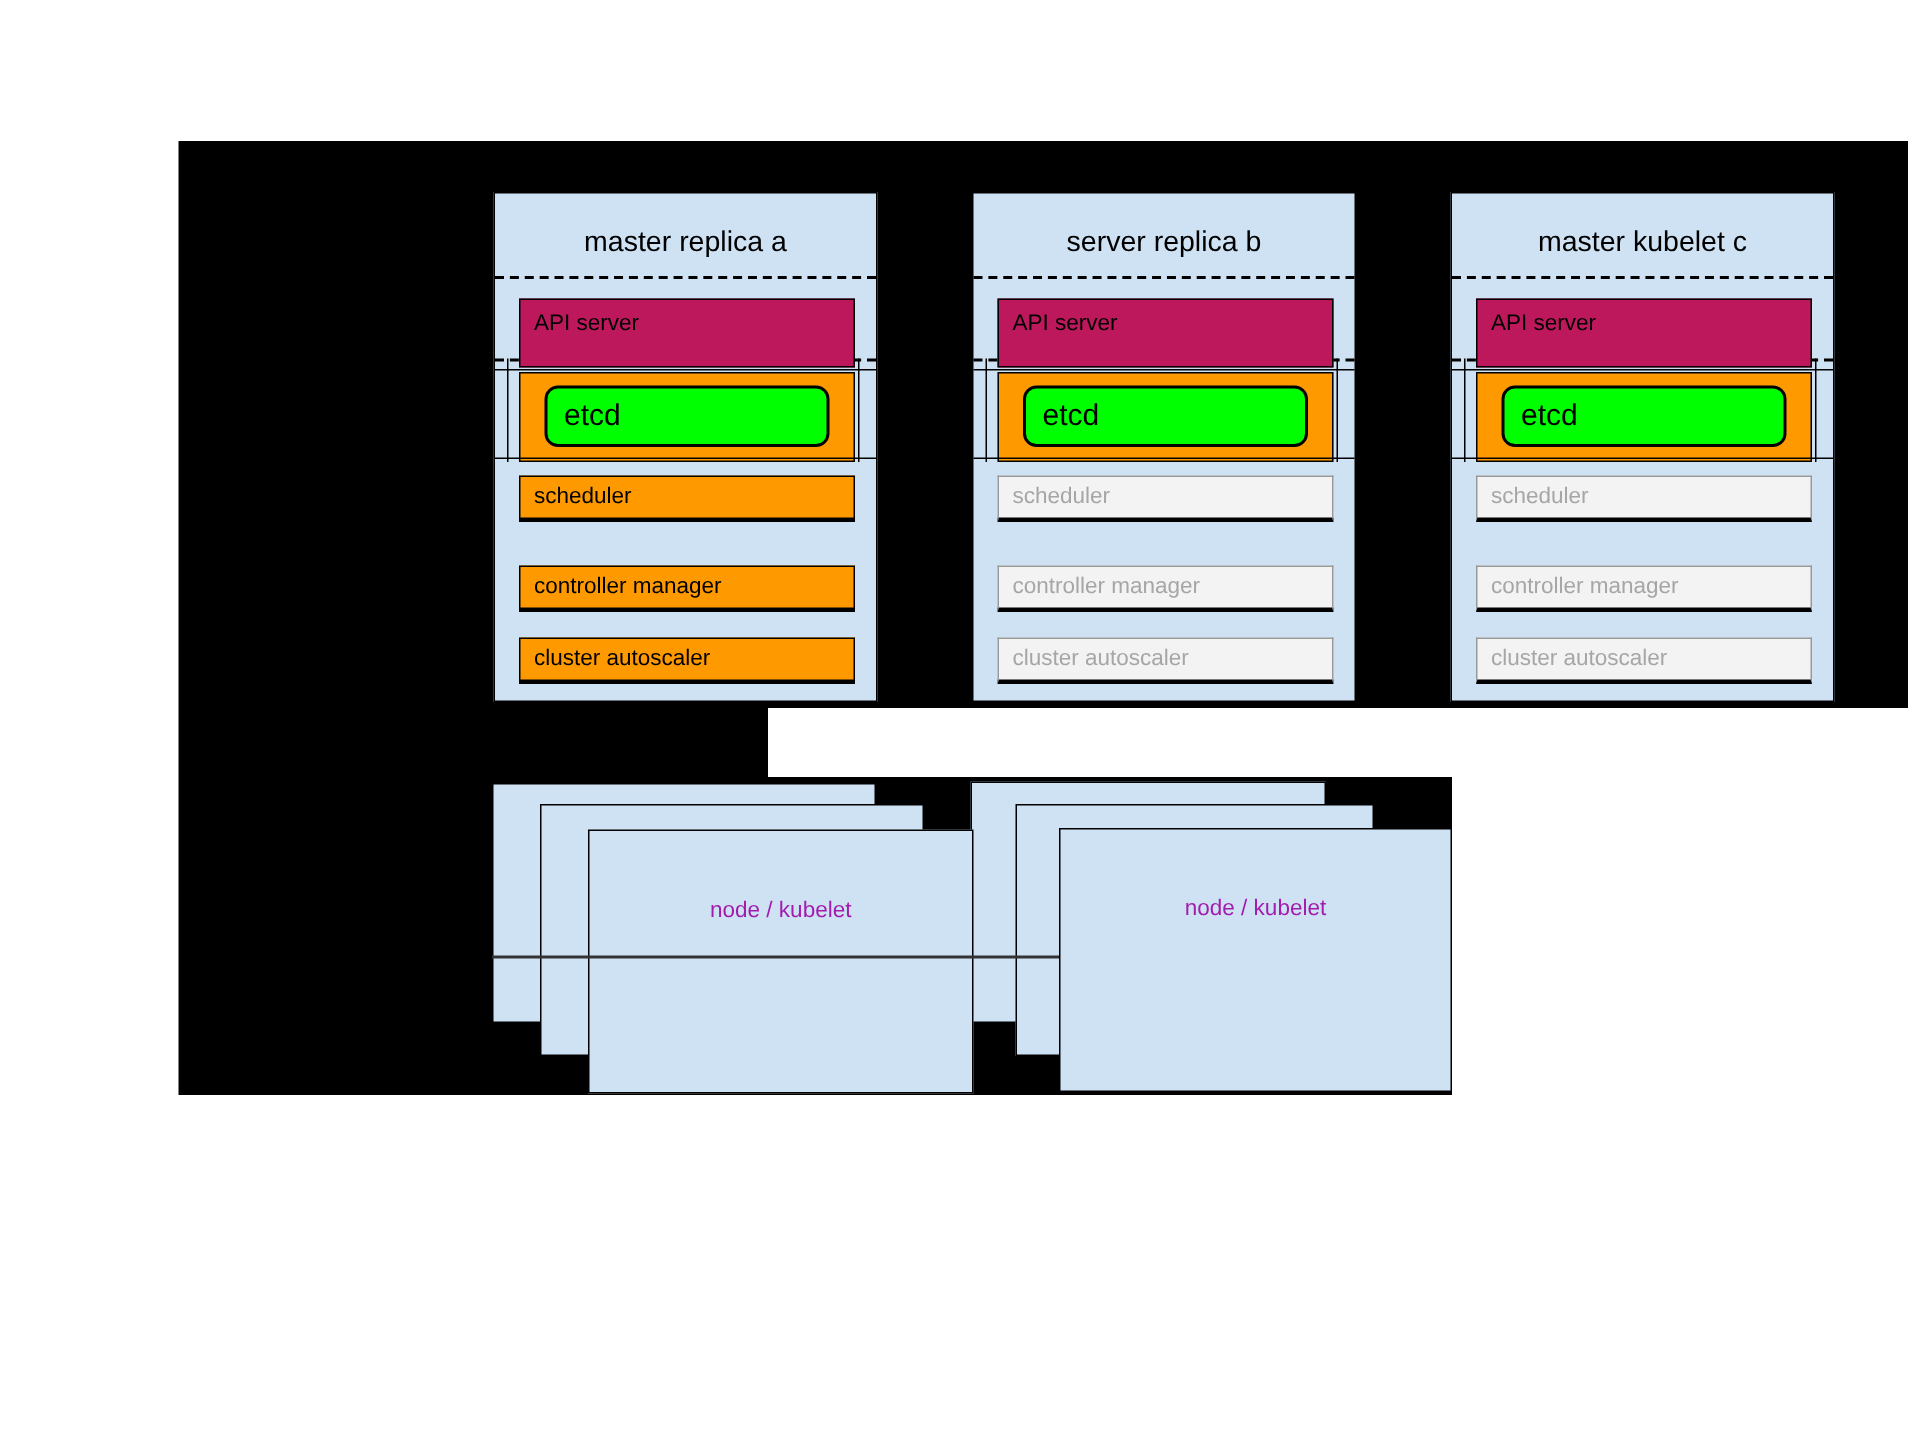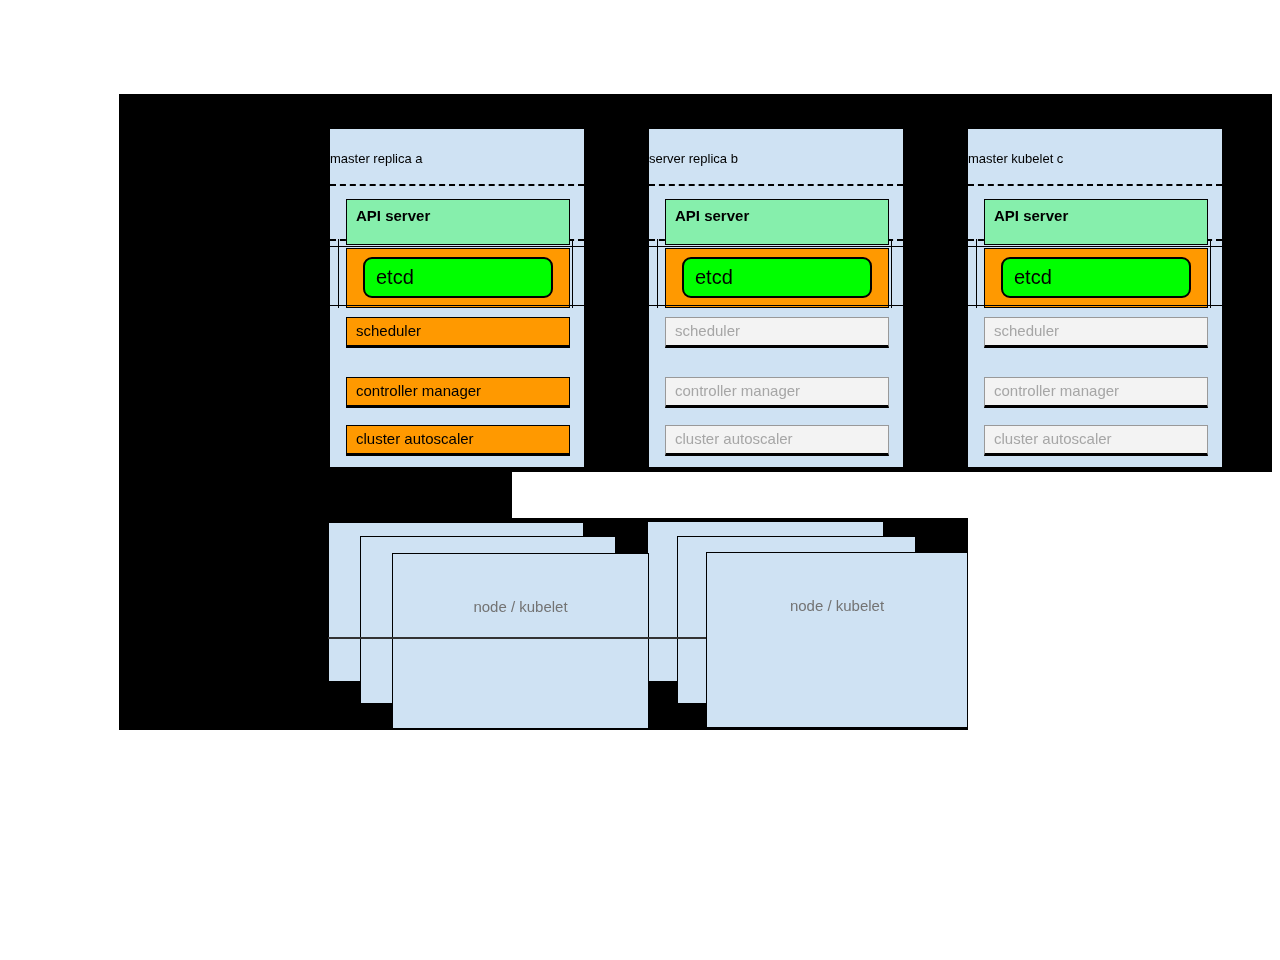--- a/index.html
+++ b/index.html
@@ -18,42 +18,42 @@
   .replica {
     position: absolute; top: 128px; width: 256px; height: 340px;
     background: #cfe2f3; border: 1px solid #000; z-index: 2;
   }
   .replica-a { left: 329px; }
   .replica-b { left: 648px; }
   .replica-c { left: 967px; }
 
   .replica-title {
     position: absolute; top: 22px; left: 0; width: 100%;
-    font-size: 13px; color: #000;
+    text-align: center; font-size: 19px; color: #000;
   }
 
   .hline { position: absolute; left: 0; width: 100%; height: 0; }
   .hline.dashed { border-top: 2px dashed #000; }
   .hline.solid  { border-top: 1px solid #000; }
   .lb-line-top    { top: 55px; }
   .lb-line-bottom { top: 110px; }
   .etcd-line-top    { top: 117px; }
   .etcd-line-bottom { top: 176px; }
 
   .vseg { position: absolute; top: 110px; height: 69px; width: 0; border-left: 1px solid #000; }
   .vseg-l { left: 8px; }
   .vseg-r { left: 242px; }
 
   .inner-box {
     position: absolute; left: 16px; width: 224px;
     font-size: 15px; color: #000;
   }
   .api-box {
-    top: 70px; height: 46px; background: #86efac;
-    border: 1px solid #000; padding: 7px 0 0 9px; z-index: 1; font-weight: bold;
+    top: 70px; height: 46px; background: #be185d;
+    border: 1px solid #000; padding: 7px 0 0 9px; z-index: 1;
   }
   .etcd-wrap {
     top: 119px; height: 60px; background: #ff9900;
     border: 1px solid #000;
   }
   .etcd-pill {
     position: absolute; left: 16px; top: 8px; width: 190px; height: 41px;
     background: #00ff00; border: 2px solid #000; border-radius: 9px;
     font-size: 20px; color: #000; line-height: 37px; padding-left: 11px;
   }
@@ -76,21 +76,21 @@
   }
   .ls-back   { left: 328px; top: 522px; width: 256px; height: 160px; z-index: 1; }
   .ls-middle { left: 360px; top: 536px; width: 256px; height: 168px; z-index: 2; }
   .ls-front  { left: 392px; top: 553px; width: 257px; height: 176px; z-index: 3; }
   .rs-back   { left: 647px; top: 521px; width: 237px; height: 161px; z-index: 1; }
   .rs-middle { left: 677px; top: 536px; width: 239px; height: 168px; z-index: 2; }
   .rs-front  { left: 706px; top: 552px; width: 262px; height: 176px; z-index: 5; }
 
   .node-label {
     position: absolute; top: 44px; left: 0; width: 100%;
-    text-align: center; font-size: 15px; color: #737373;
+    text-align: center; font-size: 15px; color: #a21caf;
   }
 
   .node-link-line {
     position: absolute; left: 328px; top: 637px; width: 379px; height: 2px;
     background: #333; z-index: 4;
   }
 </style>
 </head>
 <body>
 

